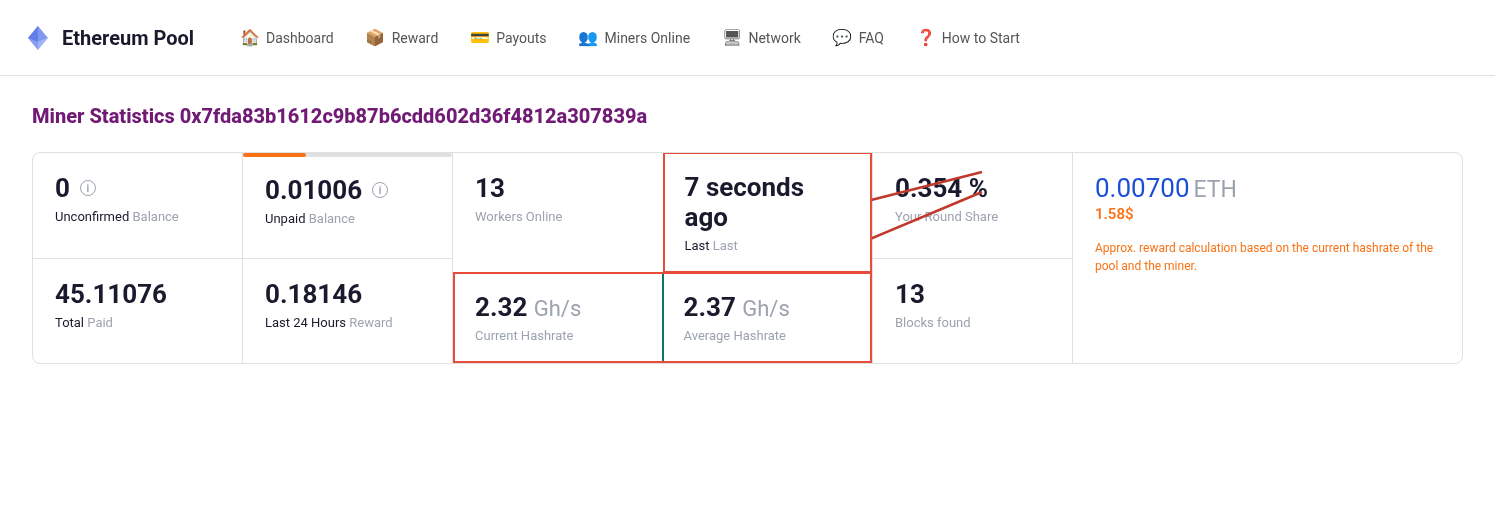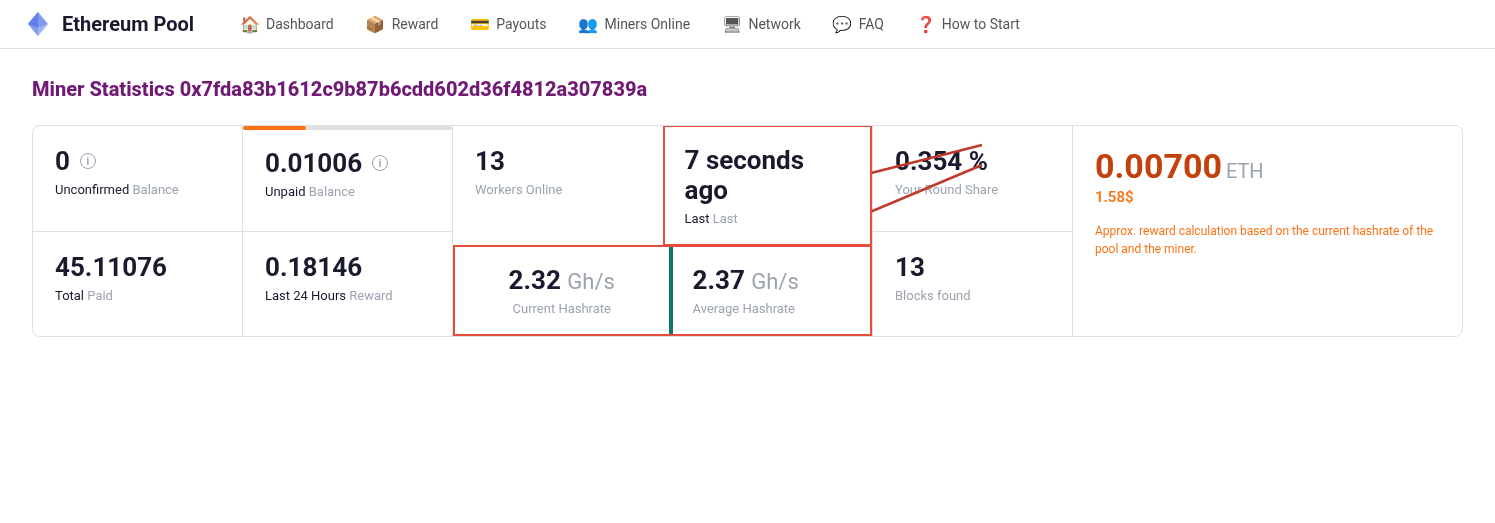--- a/index.html
+++ b/index.html
@@ -3,21 +3,21 @@
   <meta charset="utf-8">
   <style>
     * { box-sizing: border-box; margin: 0; padding: 0; }
     body { font-family: -apple-system, BlinkMacSystemFont, 'Segoe UI', Roboto, sans-serif; background: #fff; color: #333; }
 
     
     .header {
       display: flex;
       align-items: center;
       padding: 0 24px;
-      height: 49px;
+      height: 76px;
       border-bottom: 1px solid #e0e0e0;
       gap: 8px;
     }
     .logo-area {
       display: flex;
       align-items: center;
       gap: 10px;
       margin-right: 24px;
     }
     .logo-icon {
@@ -149,23 +149,23 @@
     }
 
     
     .reward-panel {
       display: flex;
       flex-direction: column;
       min-width: 220px;
       padding: 20px 22px;
     }
     .reward-eth {
-      font-size: 34px;
-      font-weight: 700;
-      color: #c2410c;
+      font-size: 26px;
+      font-weight: 400;
+      color: #1d4ed8;
     }
     .reward-usd {
       font-size: 15px;
       font-weight: 600;
       color: #f97316;
       margin-top: 2px;
     }
     .reward-desc {
       font-size: 12px;
       color: #555;
@@ -325,21 +325,21 @@
               <span>7 seconds ago</span>
             </div>
             <div class="stat-label">
               <span class="highlight">Last</span><span> Last</span>
             </div>
           </div>
         </div>
 
         <div style="display:flex; flex:1; border: 2px solid #e74c3c; margin:-1px 0 0 0; position:relative; z-index:2; background:#fff;">
 
-          <div style="flex:1; padding:18px 28px; border-right:4px solid #0f766e;text-align:center;">
+          <div style="flex:1; padding:18px 20px; border-right:2px solid #0f766e;">
             <div class="stat-value-large">
               <span>2.32</span> <span class="unit-grey">Gh/s</span>
             </div>
             <div class="stat-label">
               <span>Current Hashrate</span>
             </div>
           </div>
 
           <div style="flex:1; padding:18px 20px;">
             <div class="stat-value-large">
@@ -369,21 +369,21 @@
           </div>
           <div class="stat-label">
             <span>Blocks found</span>
           </div>
         </div>
       </div>
 
       <div class="reward-panel">
         <div>
           <span class="reward-eth">0.00700</span>
-          <span class="reward-eth eth-unit" style="font-size:20px; font-weight:400; color:#9ca3af;">ETH</span>
+          <span class="reward-eth eth-unit" style="font-size:23px; font-weight:400; color:#9ca3af;">ETH</span>
         </div>
         <div class="reward-usd">1.58$</div>
         <div class="reward-approx">Approx. reward calculation based on the current hashrate of the pool and the miner.</div>
       </div>
 
     </div>
 
     <svg style="position:absolute; top:0; left:0; width:100%; height:100%; pointer-events:none; overflow:visible;">
 
       <defs>

